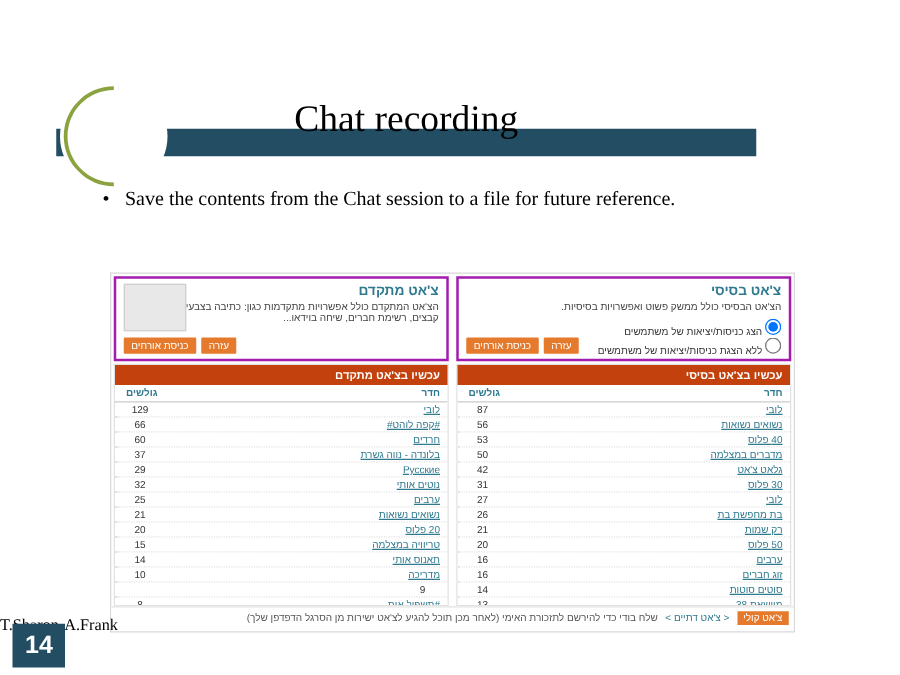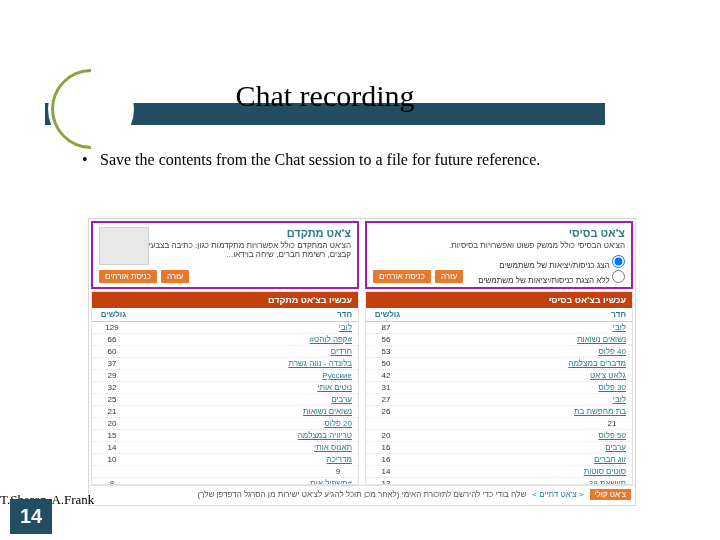--- a/index.html
+++ b/index.html
@@ -301,20 +301,21 @@
               </div>
               <div class="row">
                 <div class="room">לובי</div>
                 <div class="cnt">27</div>
               </div>
               <div class="row">
                 <div class="room">בת מחפשת בת</div>
                 <div class="cnt">26</div>
               </div>
               <div class="row">
+                <div class="room">רק שמות</div>
                 <div class="cnt">21</div>
               </div>
               <div class="row">
                 <div class="room">50 פלוס</div>
                 <div class="cnt">20</div>
               </div>
               <div class="row">
                 <div class="room">ערבים</div>
                 <div class="cnt">16</div>
               </div>

